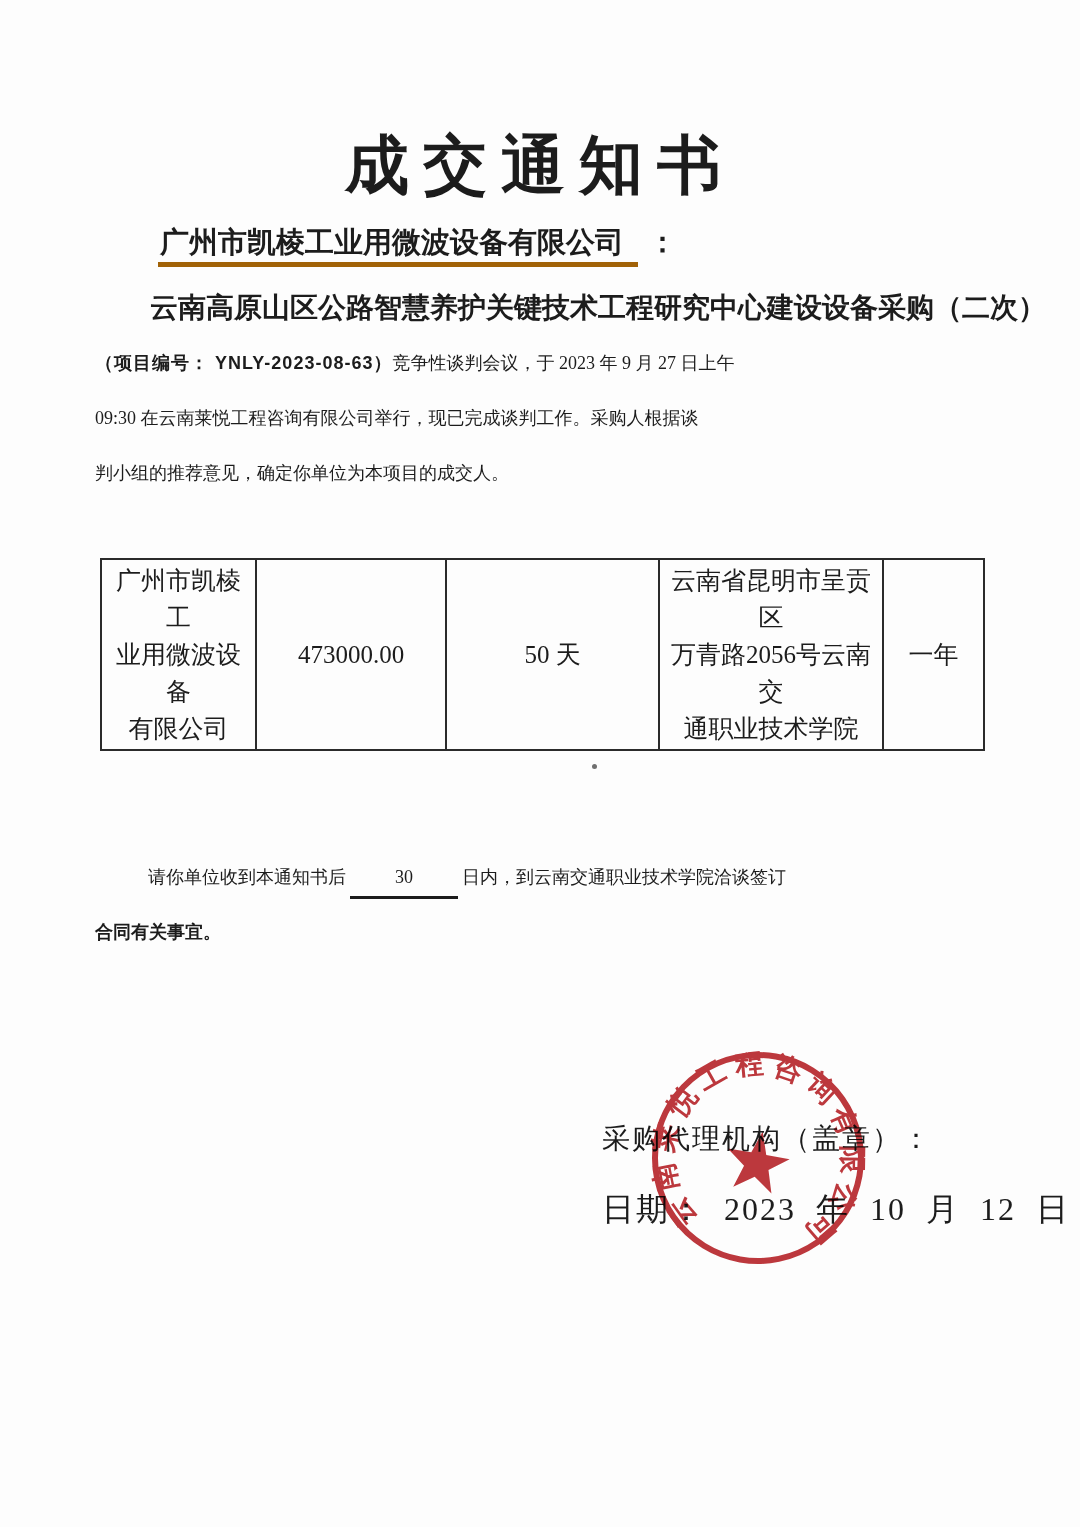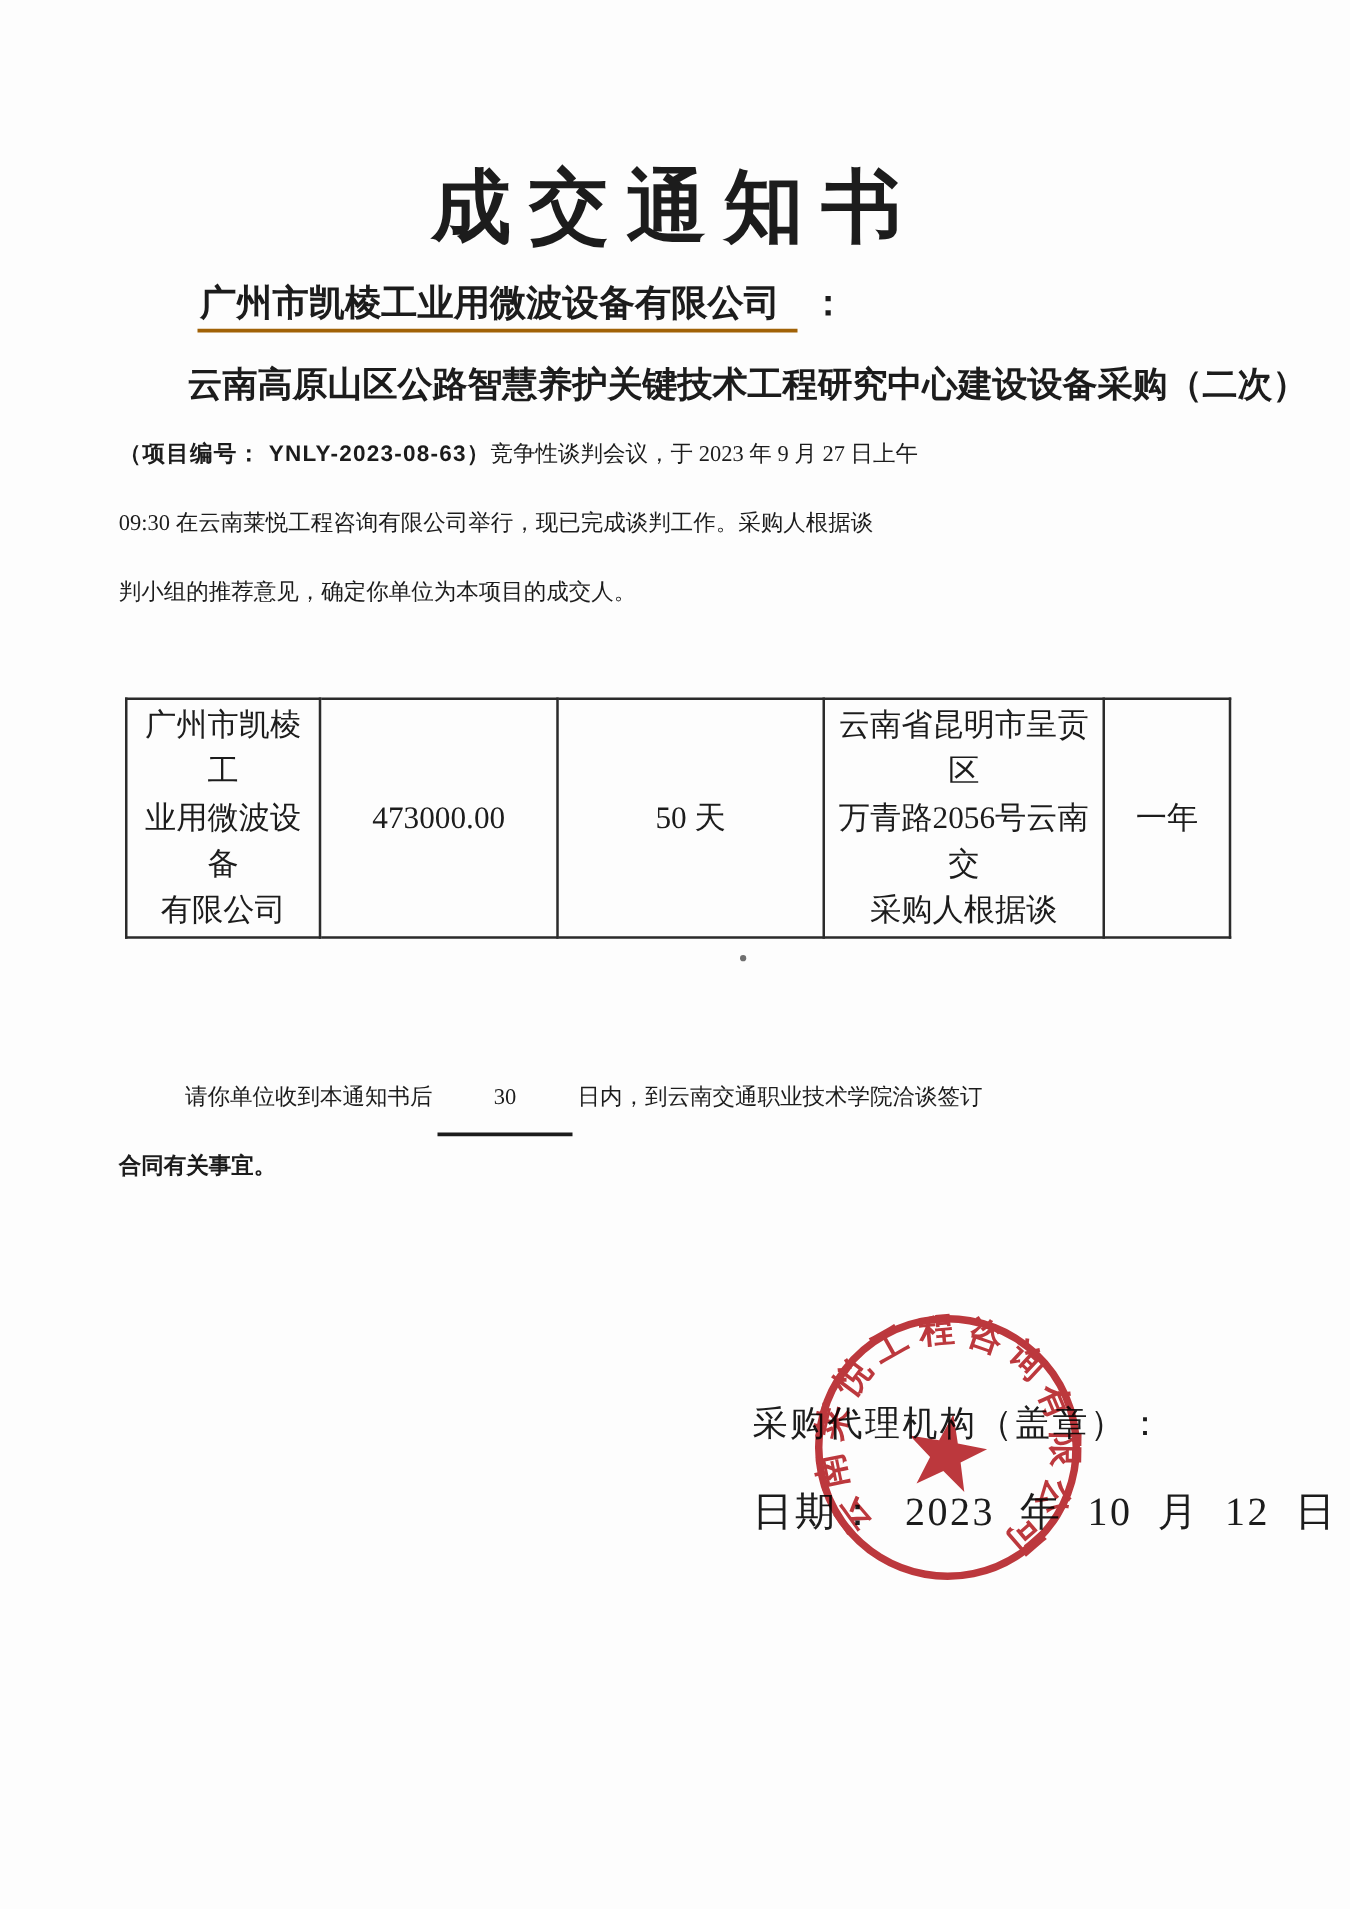--- a/index.html
+++ b/index.html
@@ -18,21 +18,21 @@
     text-align:center;
     font-size:64px;font-weight:bold;
     letter-spacing:14px;
     font-family:"Liberation Serif","DejaVu Serif",serif;
   }
   .addressee{
     top:223px;left:158px;
     font-size:29px;
   }
   .addressee .name{
-    border-bottom:3px solid #a16207;
+    border-bottom:5px solid #a16207;
     padding:0 14px 4px 2px;
   }
   .addressee .colon{margin-left:10px;}
   .bodyline{font-size:18px;line-height:34px;white-space:nowrap;}
   .p1l1{top:291px;left:150px;font-size:28px;}
   .p1l2{top:346px;left:95px;}
   .p1l3{top:401px;left:95px;}
   .p1l4{top:456px;left:95px;}
   .p1l2 .num{letter-spacing:1px;}
   table.award{
@@ -55,21 +55,21 @@
     top:764px;left:592px;width:5px;height:5px;
     background:#6f6f6f;border-radius:50%;
   }
   .p2l1{top:860px;left:148px;}
   .p2l2{top:915px;left:95px;font-weight:bold;}
   .blank{
     display:inline-block;
     min-width:108px;
     text-align:center;
     border-bottom:3px solid #1c1c1c;
-    padding-bottom:12px;
+    padding-bottom:2px;
     margin:0 4px;
   }
   .agency-line{top:1120px;left:602px;font-size:28px;letter-spacing:2px;}
   .date-line{top:1172px;left:602px;font-size:32px;letter-spacing:2px;word-spacing:10px;margin-top:16px;}
   .stamp{
     top:1048px;left:648px;width:220px;height:220px;
     mix-blend-mode:multiply;
     opacity:0.92;
     transform:rotate(10deg);
   }
@@ -101,21 +101,21 @@
   </colgroup>
   <tbody>
   <tr class="bod">
     <td>广州市凯棱工
 业用微波设备
 有限公司</td>
     <td>473000.00</td>
     <td>50 天</td>
     <td>云南省昆明市呈贡区
 万青路2056号云南交
-采购人根据谈</td>
+通职业技术学院</td>
     <td>一年</td>
   </tr>
 </tbody>
   </table>
 <div class="abs speck"></div>
 
 <div class="abs bodyline p2l1">
   <span>请你单位收到本通知书后</span><span class="blank">30</span><span>日内，到云南交通职业技术学院洽谈签订</span>
 </div>
 <div class="abs bodyline p2l2">合同有关事宜。</div>

